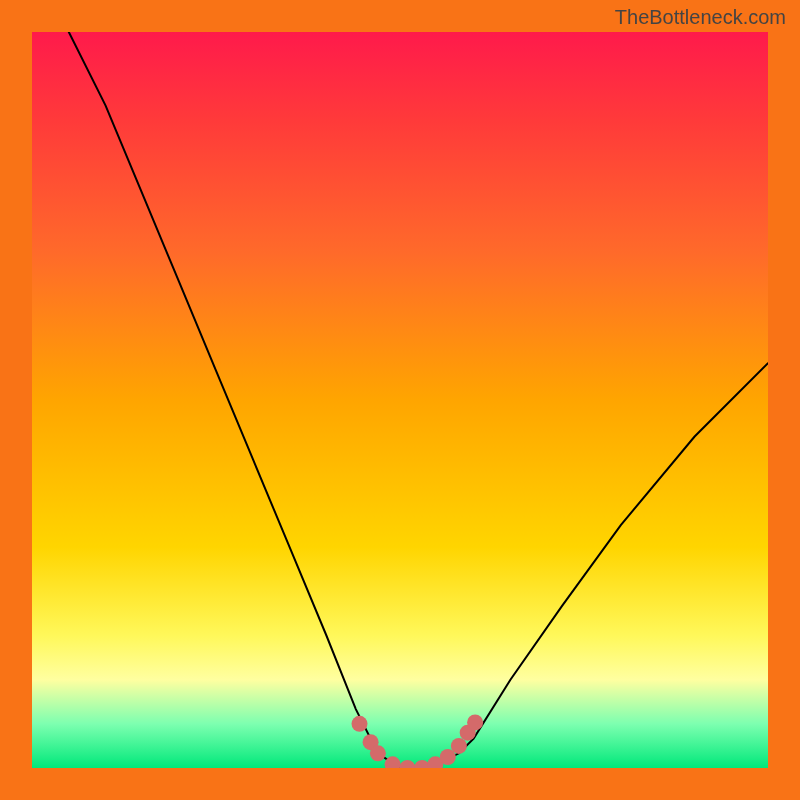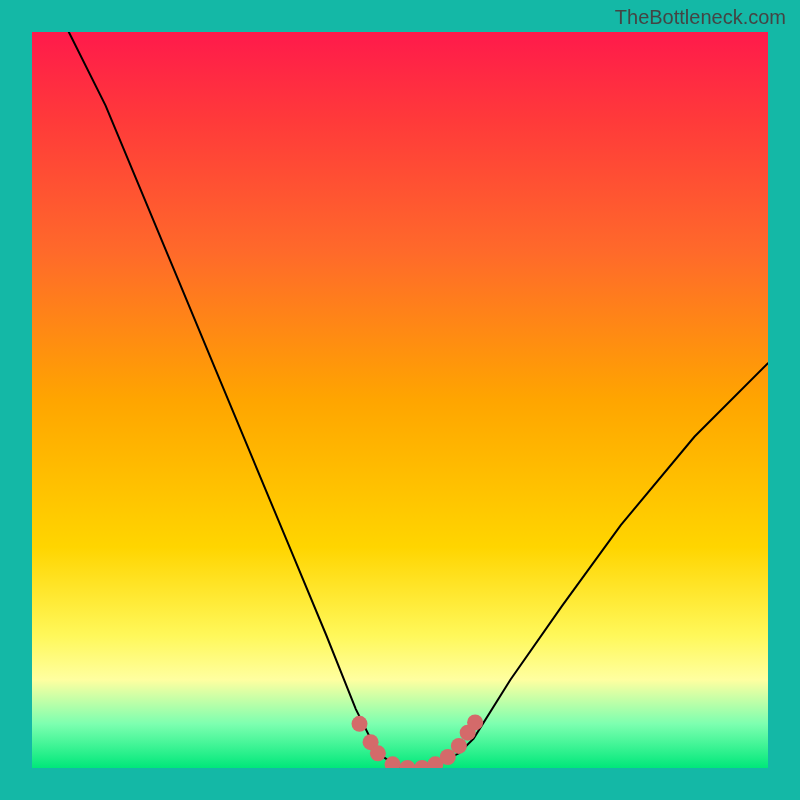--- a/index.html
+++ b/index.html
@@ -7,21 +7,21 @@
   padding: 0;
   width: 800px;
   height: 800px;
   overflow: hidden;
   background: #000;
 }
 .frame {
   position: relative;
   width: 800px;
   height: 800px;
-  background: #14b8a6;
+  background: #f97316;
 }
 .plot {
   position: absolute;
   left: 32px;
   top: 32px;
   width: 736px;
   height: 736px;
   
   background: linear-gradient(to bottom,
     #ff1a4b 0%,

